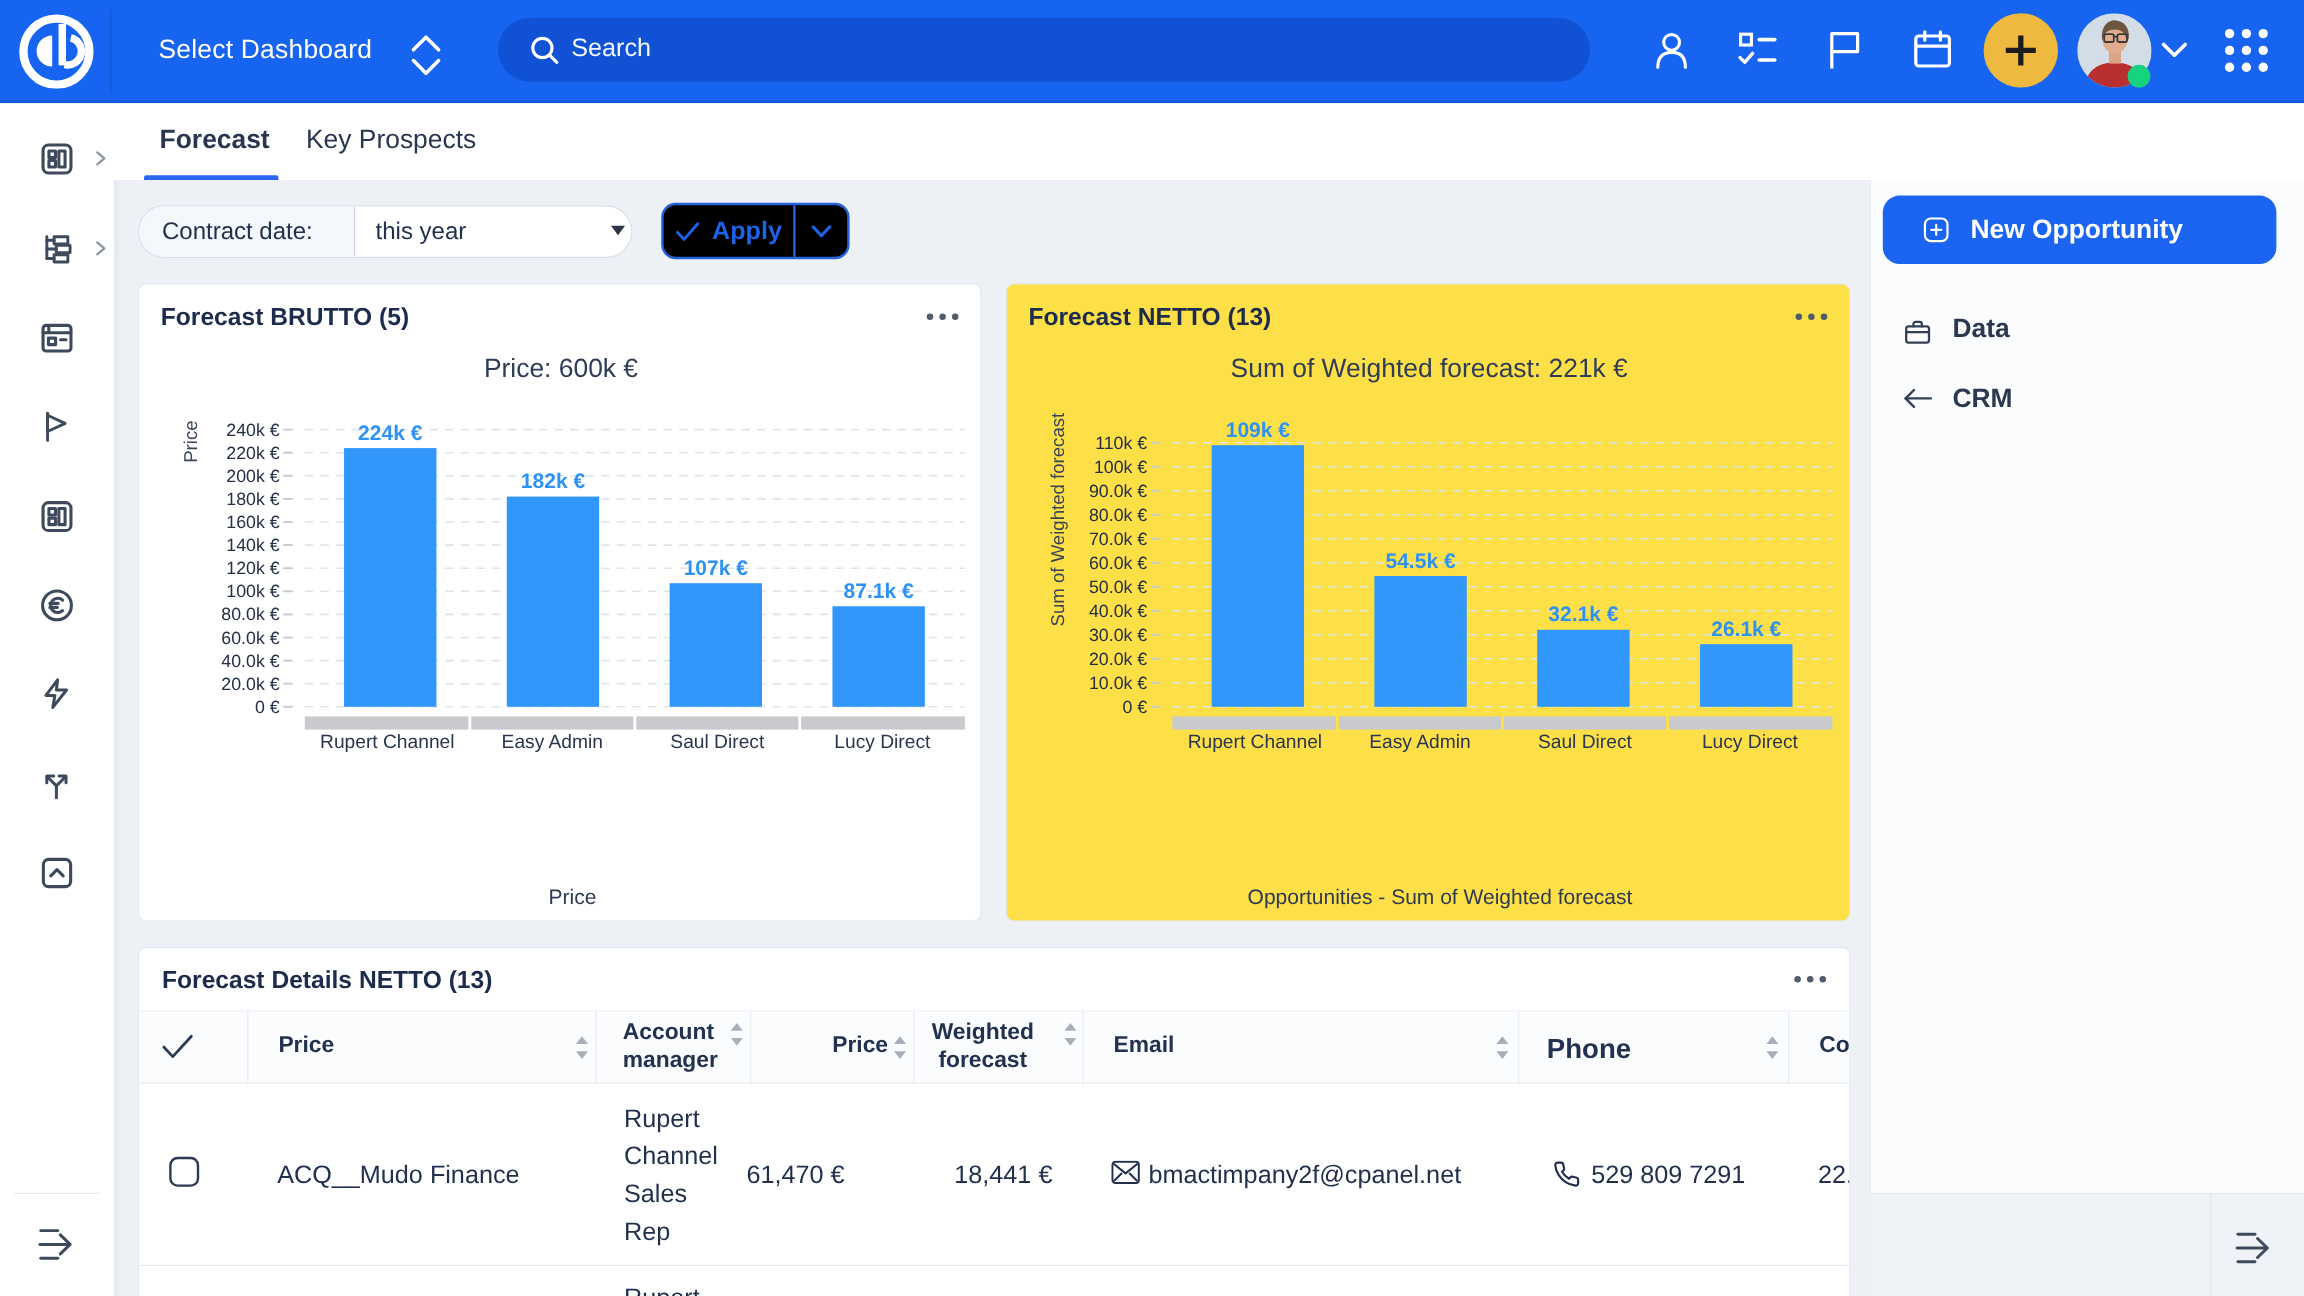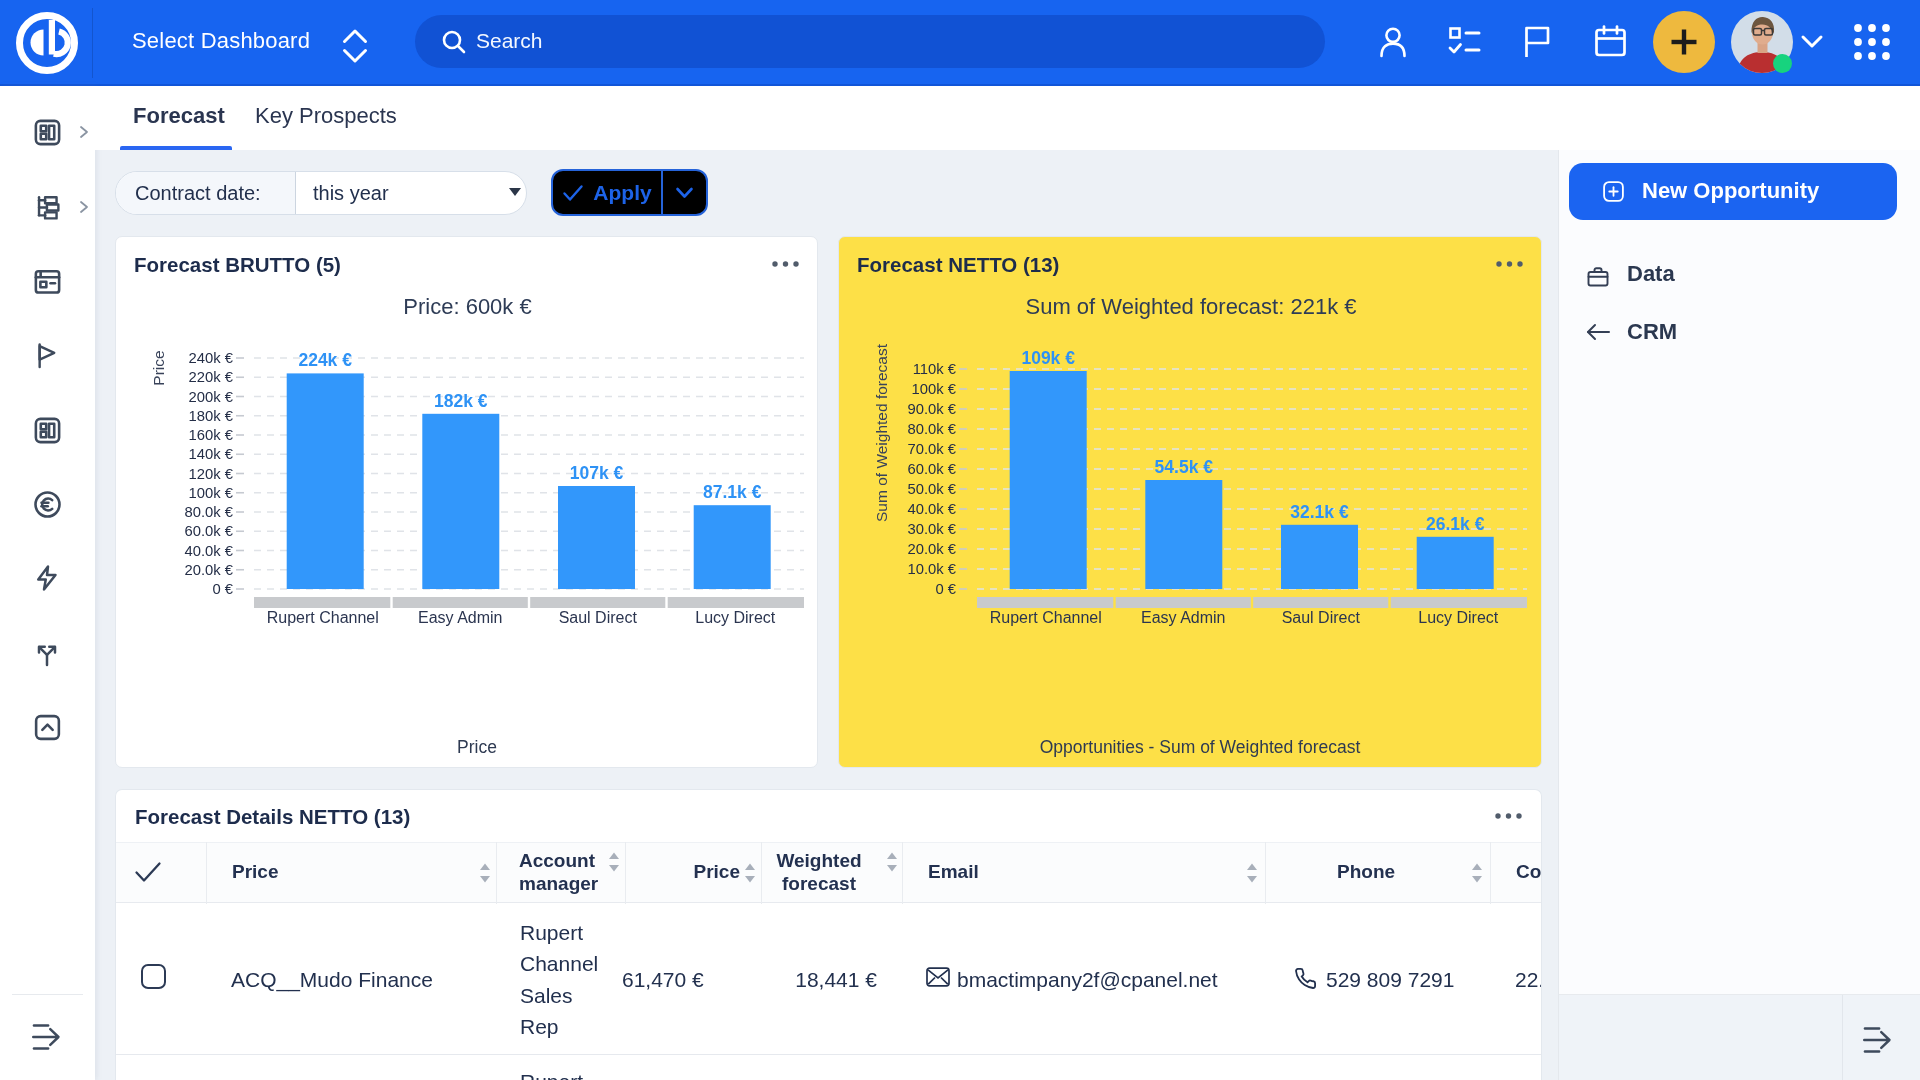--- a/index.html
+++ b/index.html
@@ -376,21 +376,21 @@
     <div class="abs" style="left:645px;top:58.5px;width:116px;text-align:center;font-size:19px;font-weight:600;color:#233150;line-height:23.5px">Weighted<br>forecast</div>
     <svg style="position:absolute;left:770px;top:60px" width="12" height="24" viewBox="0 0 12 24">
       <path d="M6 2.5 L11 9 L1 9 Z" fill="#a8afba"></path>
       <path d="M6 21.5 L1 15 L11 15 Z" fill="#a8afba"></path>
     </svg>
     <div class="abs" style="left:812px;top:71px;font-size:19px;font-weight:600;color:#233150">Email</div>
     <svg style="position:absolute;left:1130px;top:70.5px" width="12" height="24" viewBox="0 0 12 24">
       <path d="M6 2.5 L11 9 L1 9 Z" fill="#a8afba"></path>
       <path d="M6 21.5 L1 15 L11 15 Z" fill="#a8afba"></path>
     </svg>
-    <div class="abs" style="left:1221px;top:71px;font-size:19px;font-weight:600;color:#233150">Phone</div>
+    <div class="abs" style="left:1173px;top:71px;font-size:23px;font-weight:600;color:#233150">Phone</div>
     <svg style="position:absolute;left:1355px;top:70.5px" width="12" height="24" viewBox="0 0 12 24">
       <path d="M6 2.5 L11 9 L1 9 Z" fill="#a8afba"></path>
       <path d="M6 21.5 L1 15 L11 15 Z" fill="#a8afba"></path>
     </svg>
     <div class="abs" style="left:1400px;top:71px;font-size:19px;font-weight:600;color:#233150;white-space:nowrap">Contract date</div>
     <div class="abs" style="left:25px;top:174px;width:25px;height:25px;border:2px solid #2c3a55;border-radius:7px"></div>
     <div class="abs" style="left:115px;top:178px;font-size:21px;color:#22304e">ACQ__Mudo Finance</div>
     <div class="abs" style="left:404px;top:127px;font-size:21px;color:#22304e;line-height:31.3px">Rupert<br>Channel<br>Sales<br>Rep</div>
     <div class="abs" style="left:506px;top:178px;width:115px;text-align:left;font-size:21px;color:#22304e">61,470 €</div>
     <div class="abs" style="left:645px;top:178px;width:116px;text-align:right;font-size:21px;color:#22304e">18,441 €</div>

